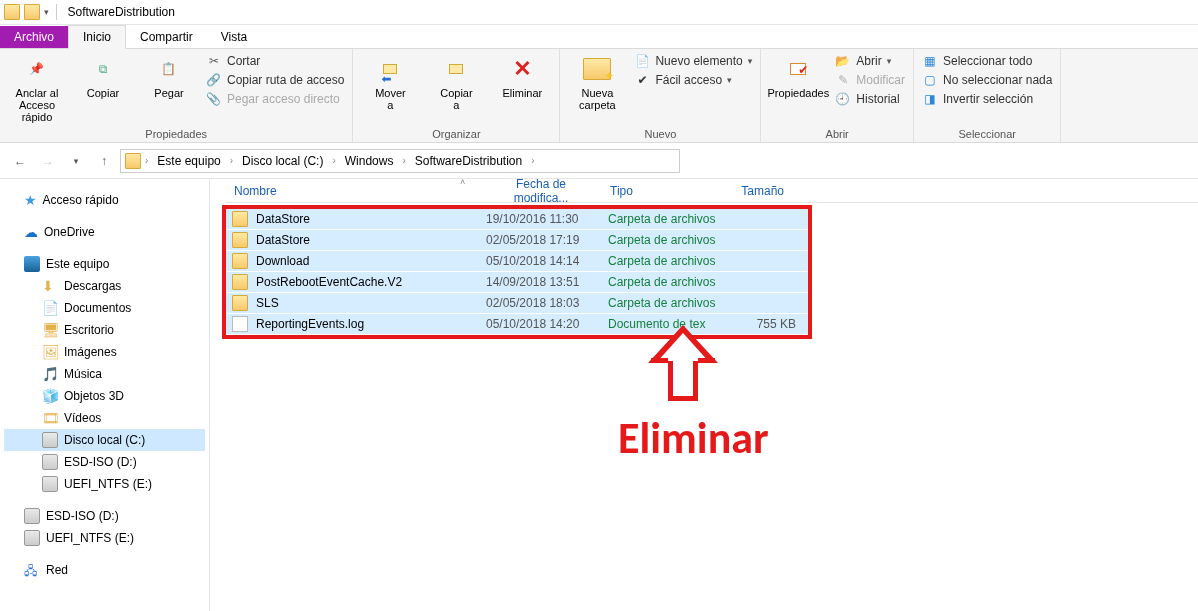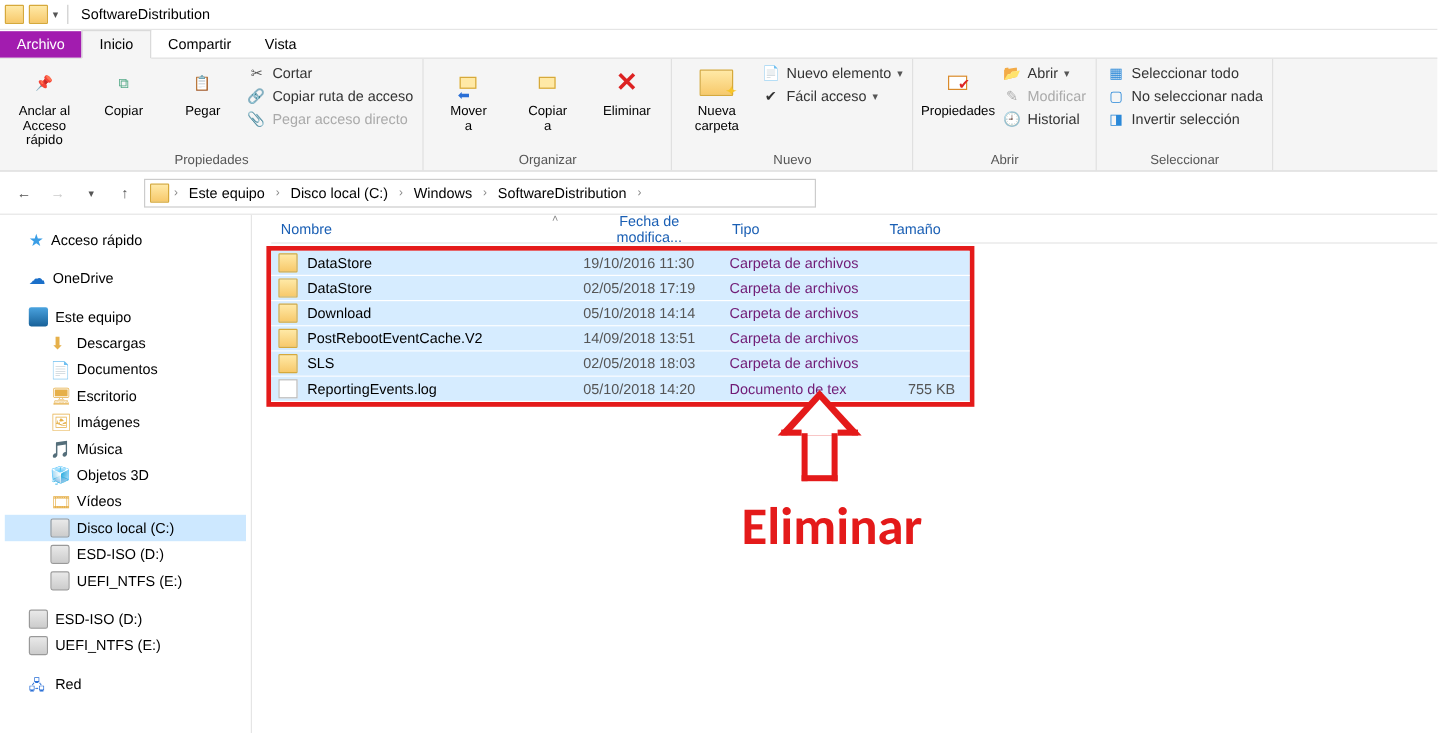--- a/index.html
+++ b/index.html
@@ -47,21 +47,21 @@
 
 .listpane { flex: 1; position: relative; padding: 0; }
 .cols { display: flex; border-bottom: 1px solid #e5e5e5; height: 24px; align-items: center; color: #1a5fb4; font-size: 12px; margin-left: 16px;}
 .col { padding: 0 8px; }
 .col-name { width: 254px; } .col-date { width: 122px; text-align: center; } .col-type { width: 120px; } .col-size { width: 70px; text-align:right; }
 .sort-ind { text-align:center; color:#888; font-size:9px; position:absolute; left: 250px; top:-2px; }
 
 .filebox { border: 4px solid #e41a1a; margin: 2px 0 0 12px; width: 590px; }
 .frow { display: flex; align-items: center; background: #d6ecff; border-bottom: 1px solid #fff; padding: 2px 6px; height: 21px; }
 .frow .ficon { width:16px; height:16px; margin-right: 8px; }
-.frow .fname { width: 230px; } .frow .fdate { width: 122px; color:#555; } .frow .ftype { width: 128px; color:#701a75;} .frow .fsize { width: 60px; text-align:right; color:#555;}
+.frow .fname { width: 230px; } .frow .fdate { width: 122px; color:#555; } .frow .ftype { width: 128px; color:#15803d;} .frow .fsize { width: 60px; text-align:right; color:#555;}
 
 .arrow-annot { position:absolute; left: 408px; top: 146px; }
 .arrow-shape { width: 80px; height: 80px; position: relative; margin-left: 30px;}
 .arrow-head { width: 0; height: 0; border-left: 35px solid transparent; border-right: 35px solid transparent; border-bottom: 38px solid #e41a1a; position:absolute; top:0; left:0;}
 .arrow-head-in { width:0;height:0;border-left:27px solid transparent;border-right:27px solid transparent;border-bottom:30px solid #fff; position:absolute; top:8px; left:8px;}
 .arrow-stem { position:absolute; top:36px; left:20px; width:30px; height:40px; border-left:5px solid #e41a1a; border-right:5px solid #e41a1a; border-bottom:5px solid #e41a1a;}
 .arrow-stem-l { position:absolute; top:33px; left:3px; width:17px; height:5px; background:#e41a1a;}
 .arrow-stem-r { position:absolute; top:33px; left:50px; width:17px; height:5px; background:#e41a1a;}
 .annot-text { color:#e41a1a; font-size: 44px; font-weight: bold; margin-top: 6px; font-family: Calibri, sans-serif;}
 

